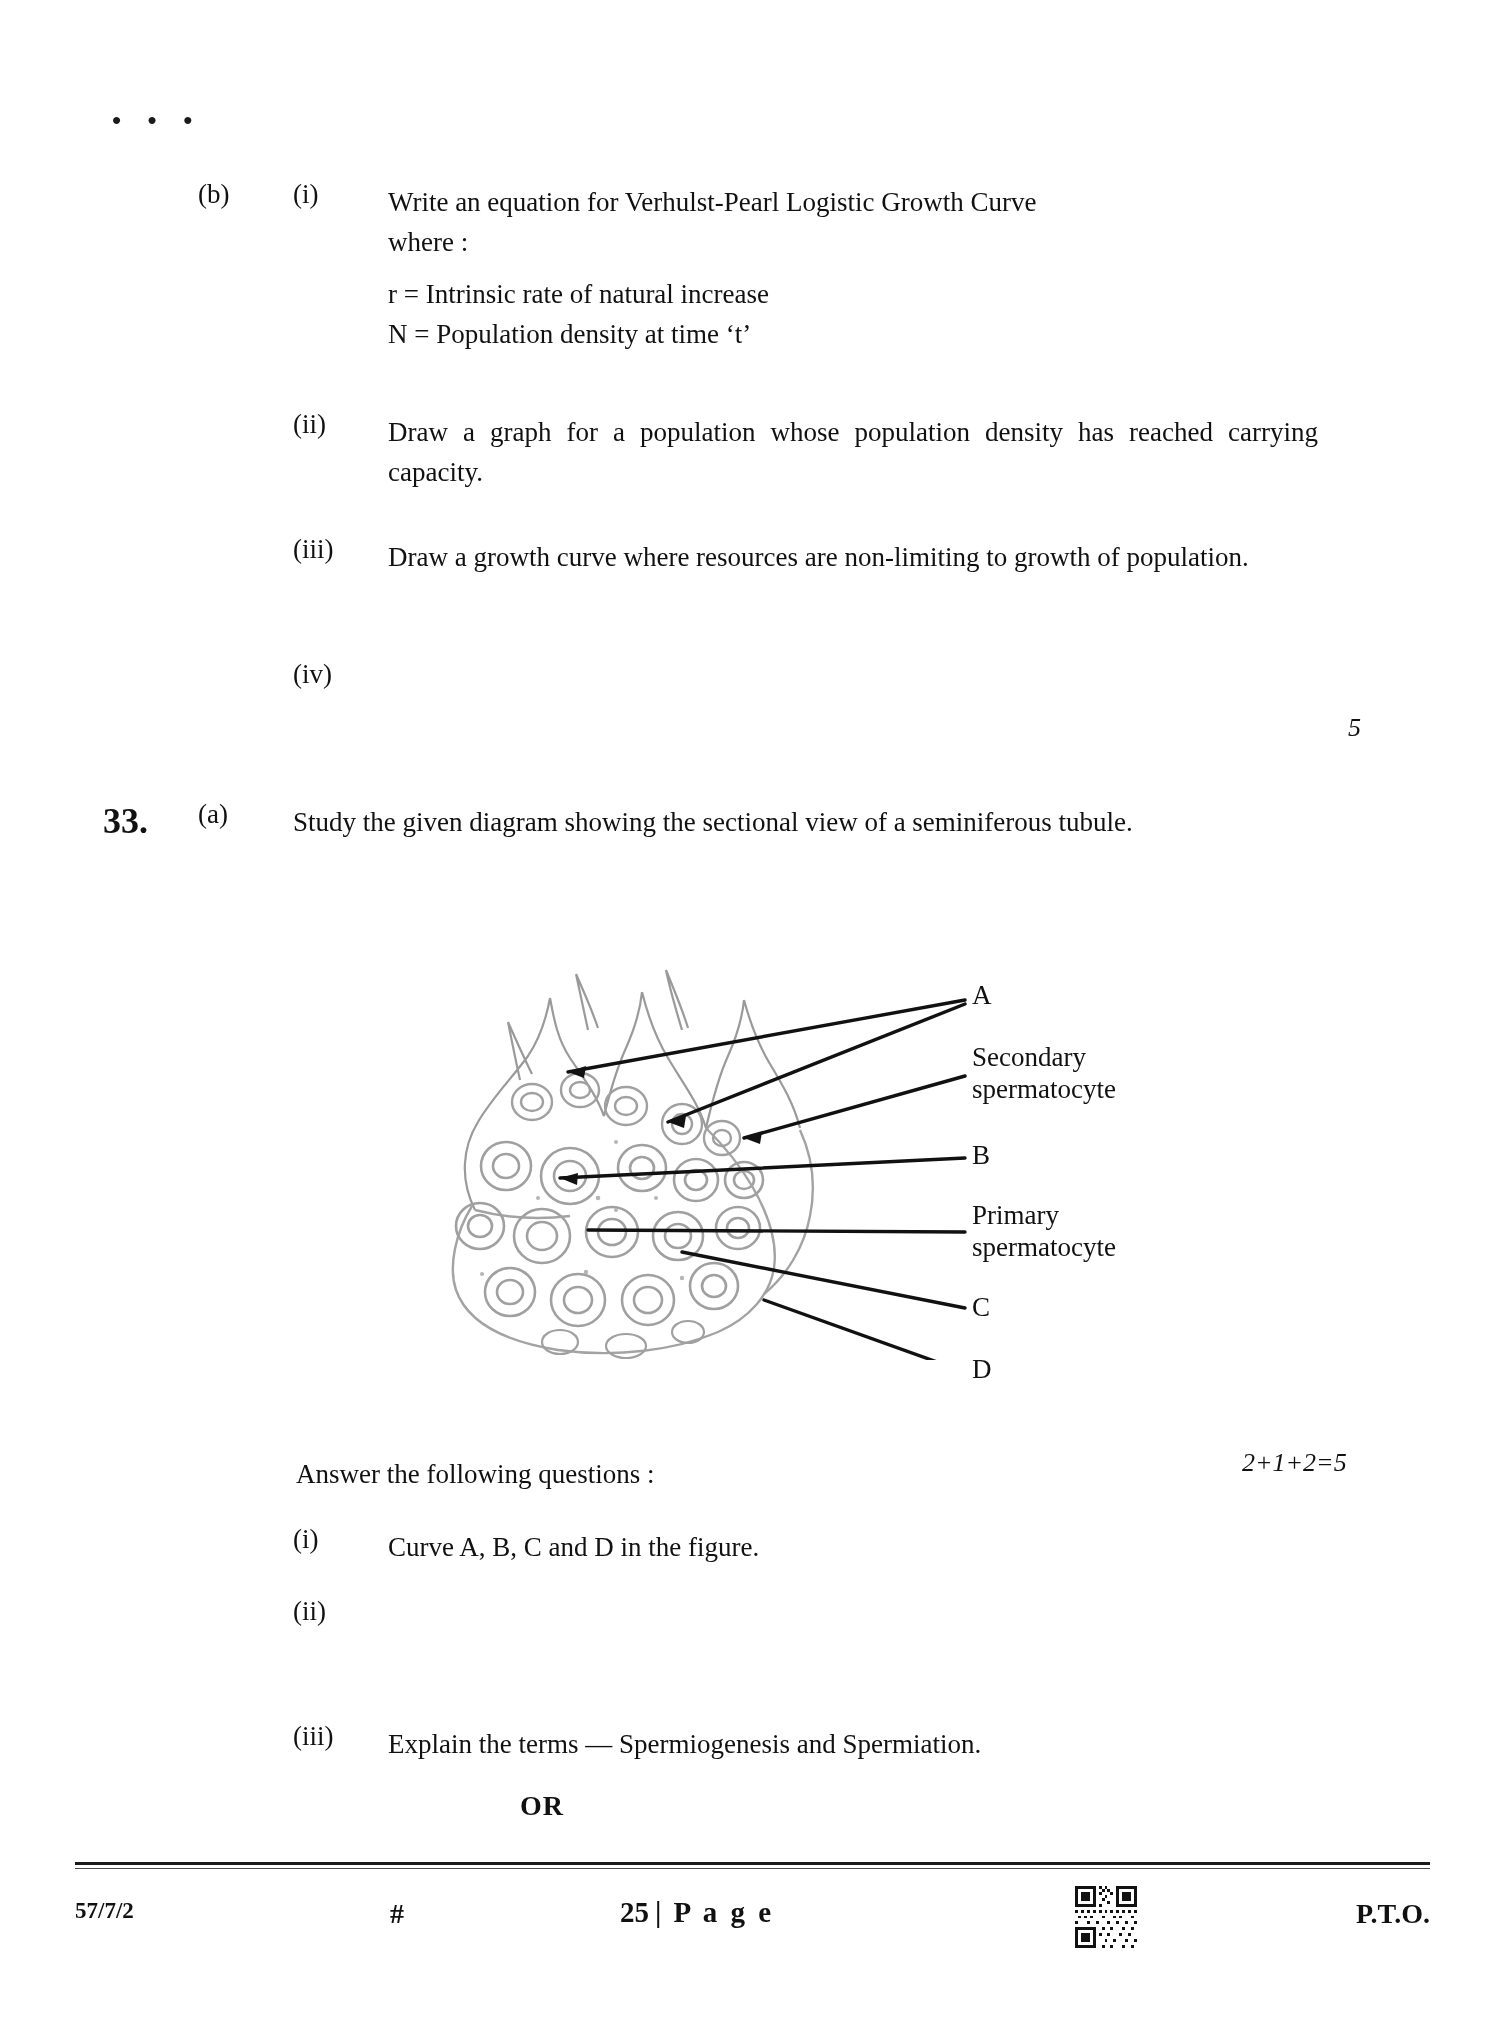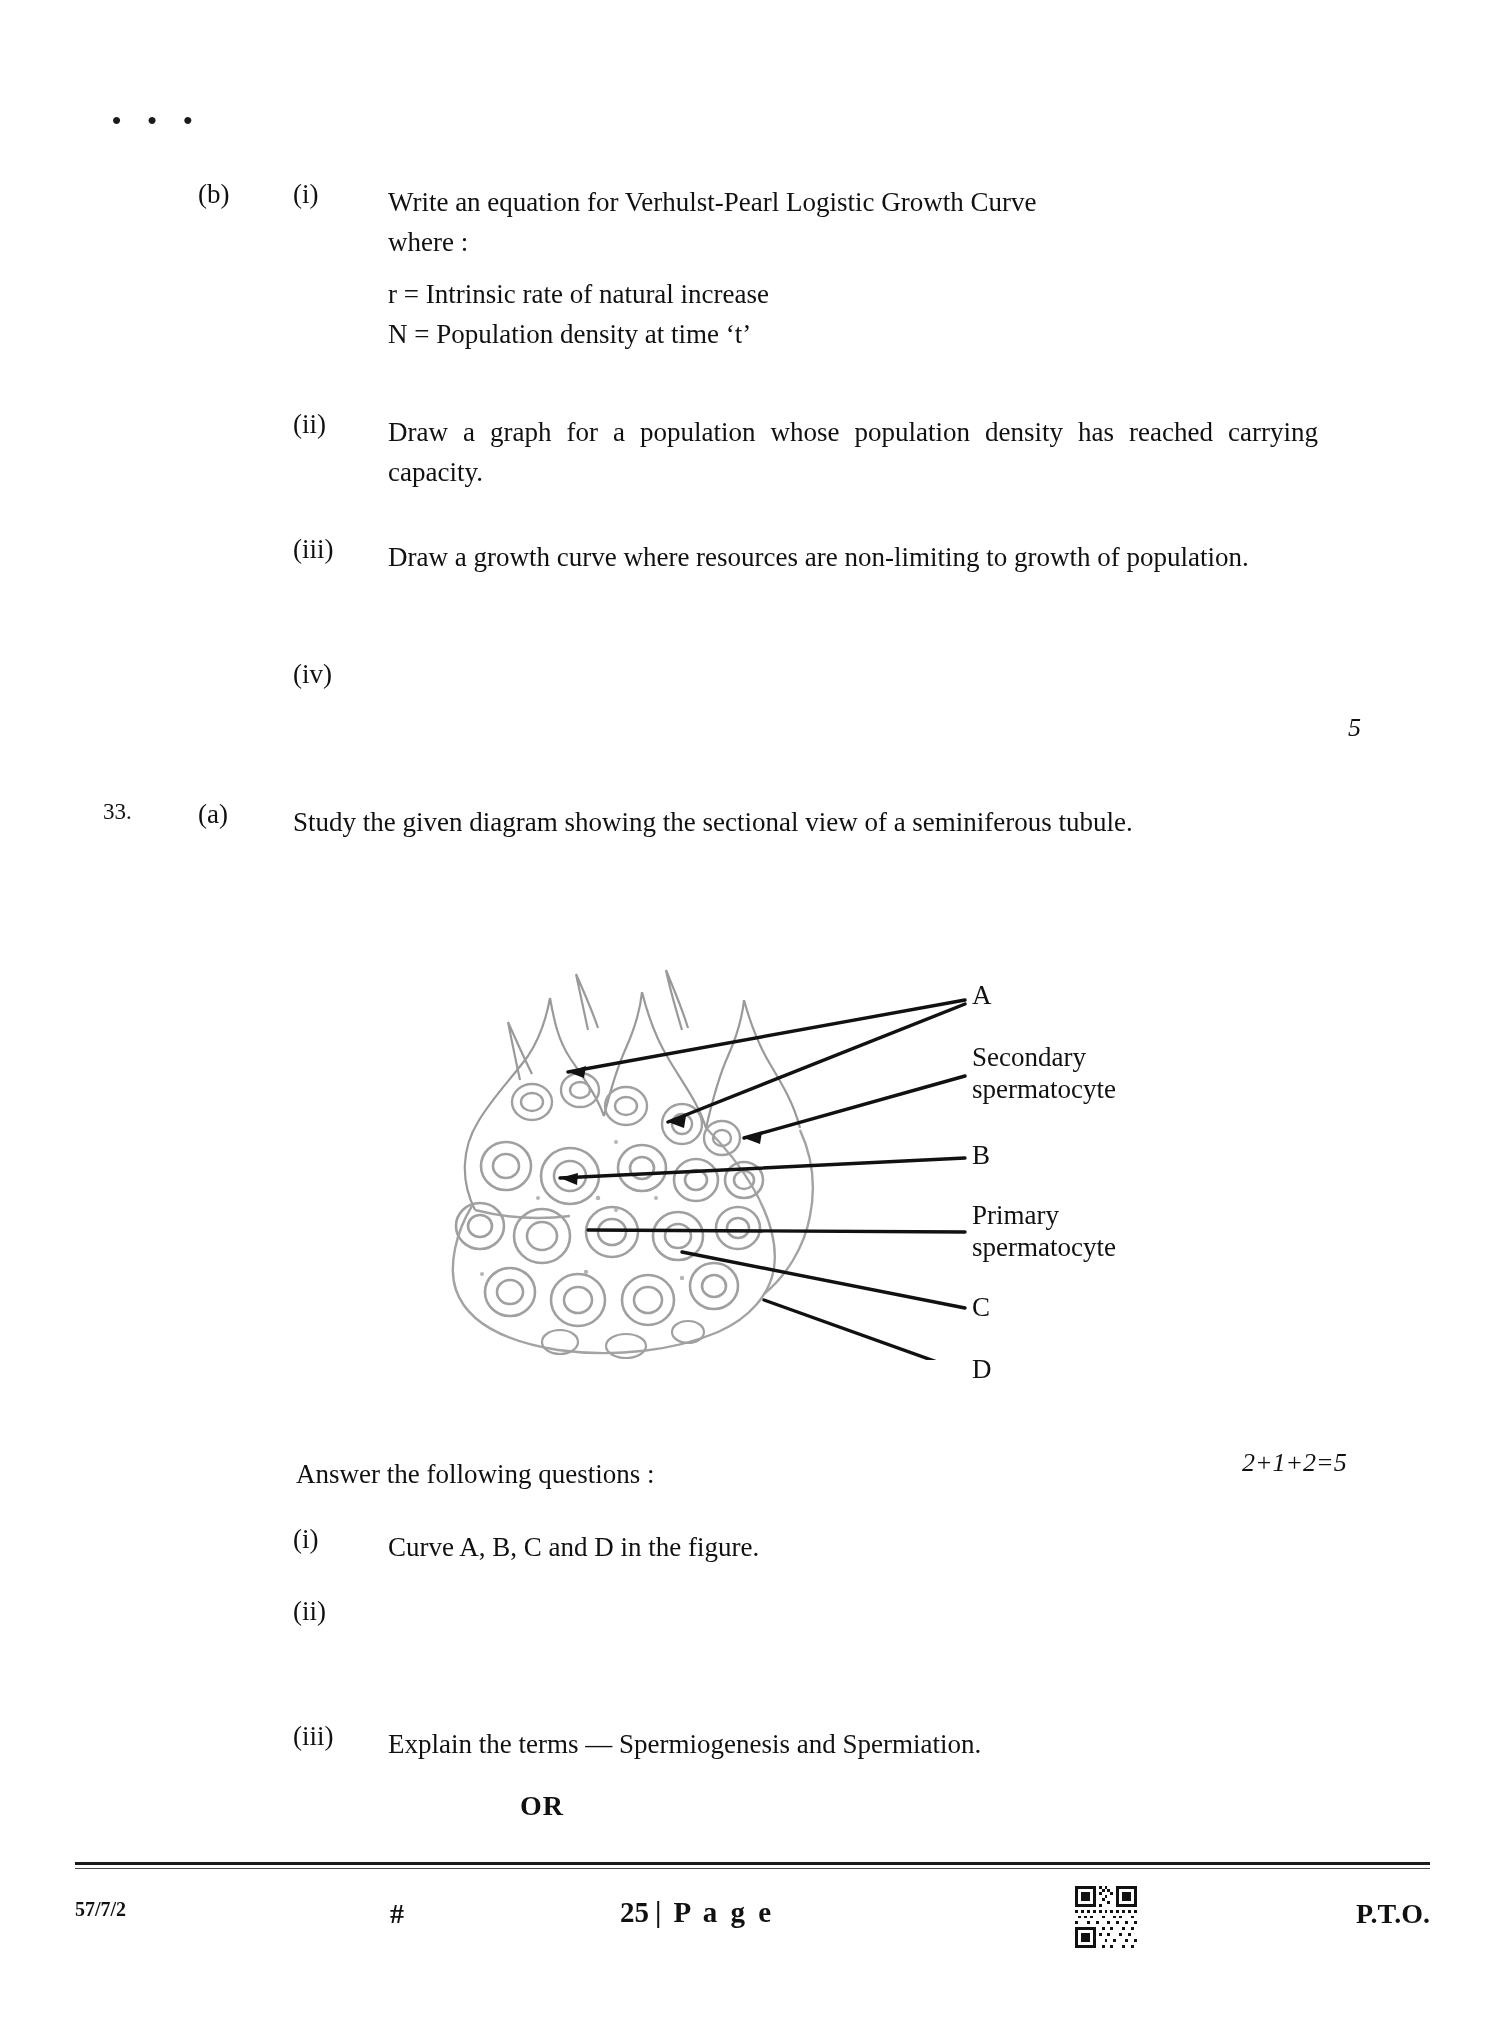--- a/index.html
+++ b/index.html
@@ -32,22 +32,22 @@
     font-weight: 700;
   }
 
   
   .qrow {
     position: absolute;
     display: flex;
     align-items: flex-start;
   }
   .qnum {
-    font-weight: 400;
-    font-size: 23px;
+    font-weight: 700;
+    font-size: 36px;
     line-height: 1.48;
     white-space: nowrap;
   }
   .qsub {
     font-size: 27px;
     line-height: 1.48;
     white-space: nowrap;
   }
   .qrom {
     font-size: 27px;
@@ -118,21 +118,21 @@
     left: 75px;
     right: 75px;
     top: 1890px;
     height: 70px;
   }
   .footer-code {
     position: absolute;
     left: 0;
     top: 8px;
     font-weight: 700;
-    font-size: 20px;
+    font-size: 23px;
   }
   .footer-hash {
     position: absolute;
     left: 315px;
     top: 8px;
     font-weight: 700;
     font-size: 28px;
   }
   .footer-page {
     position: absolute;

